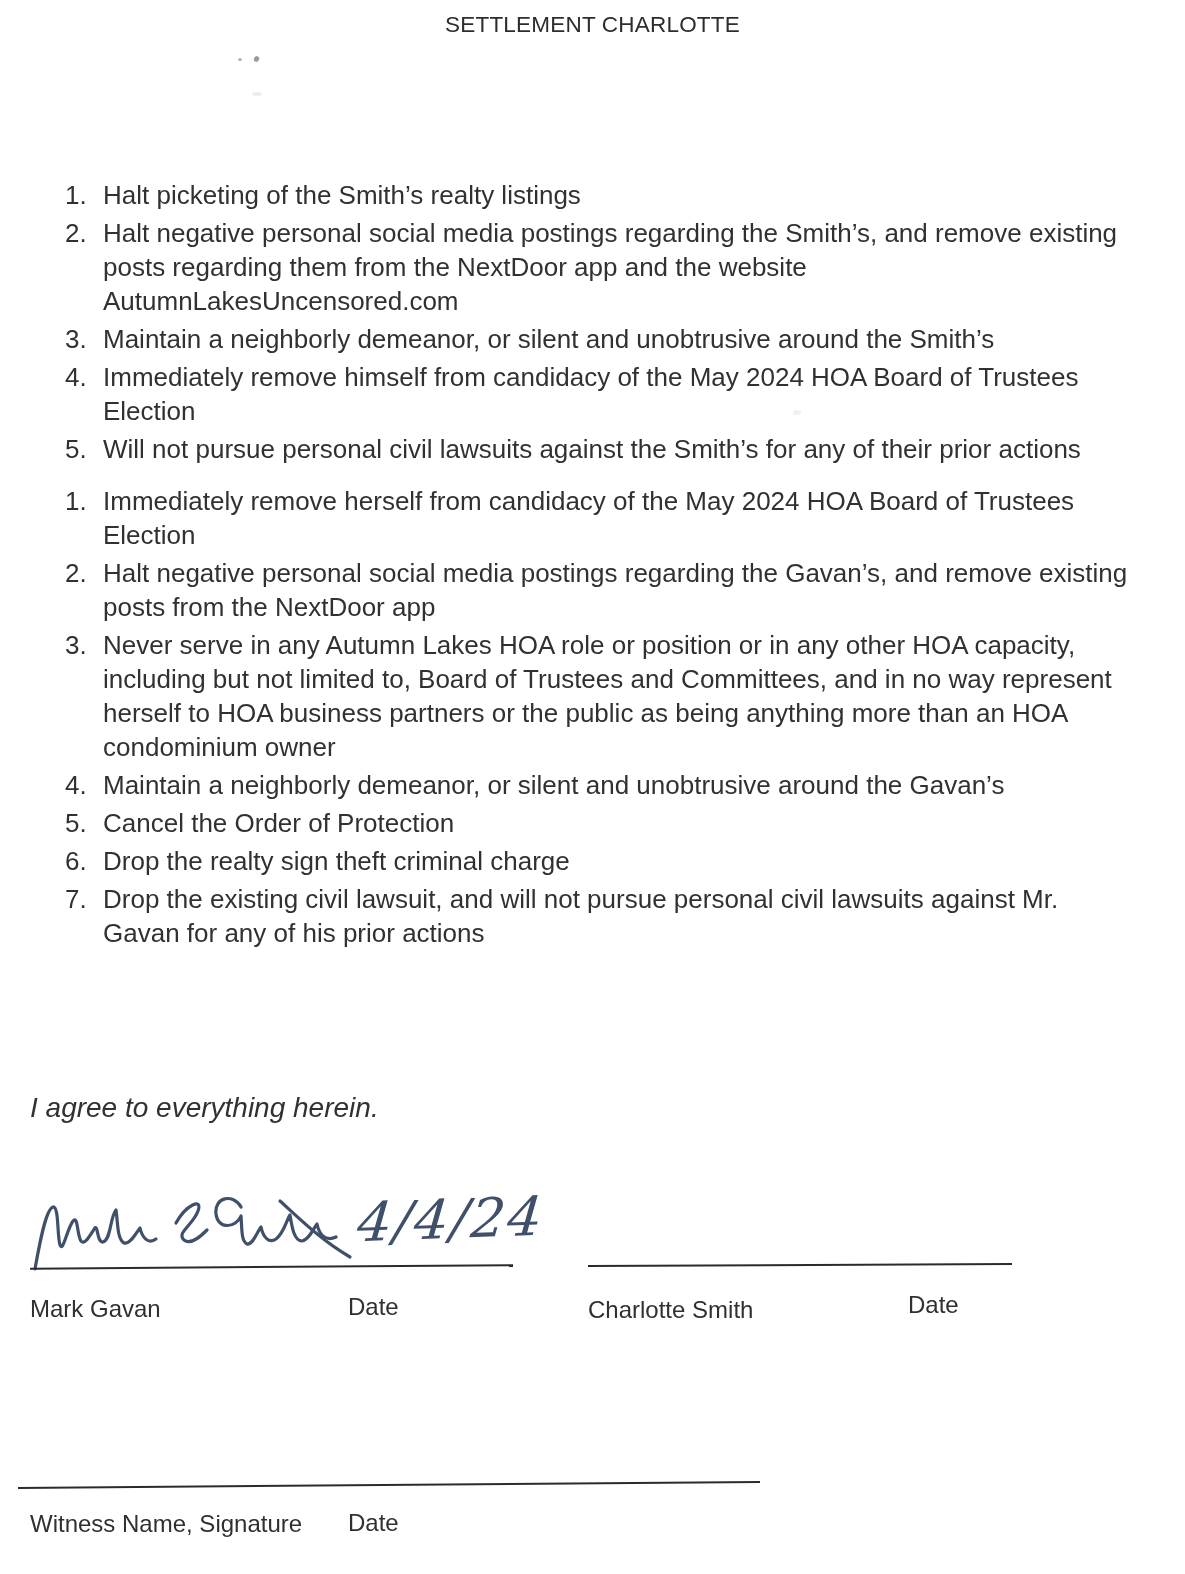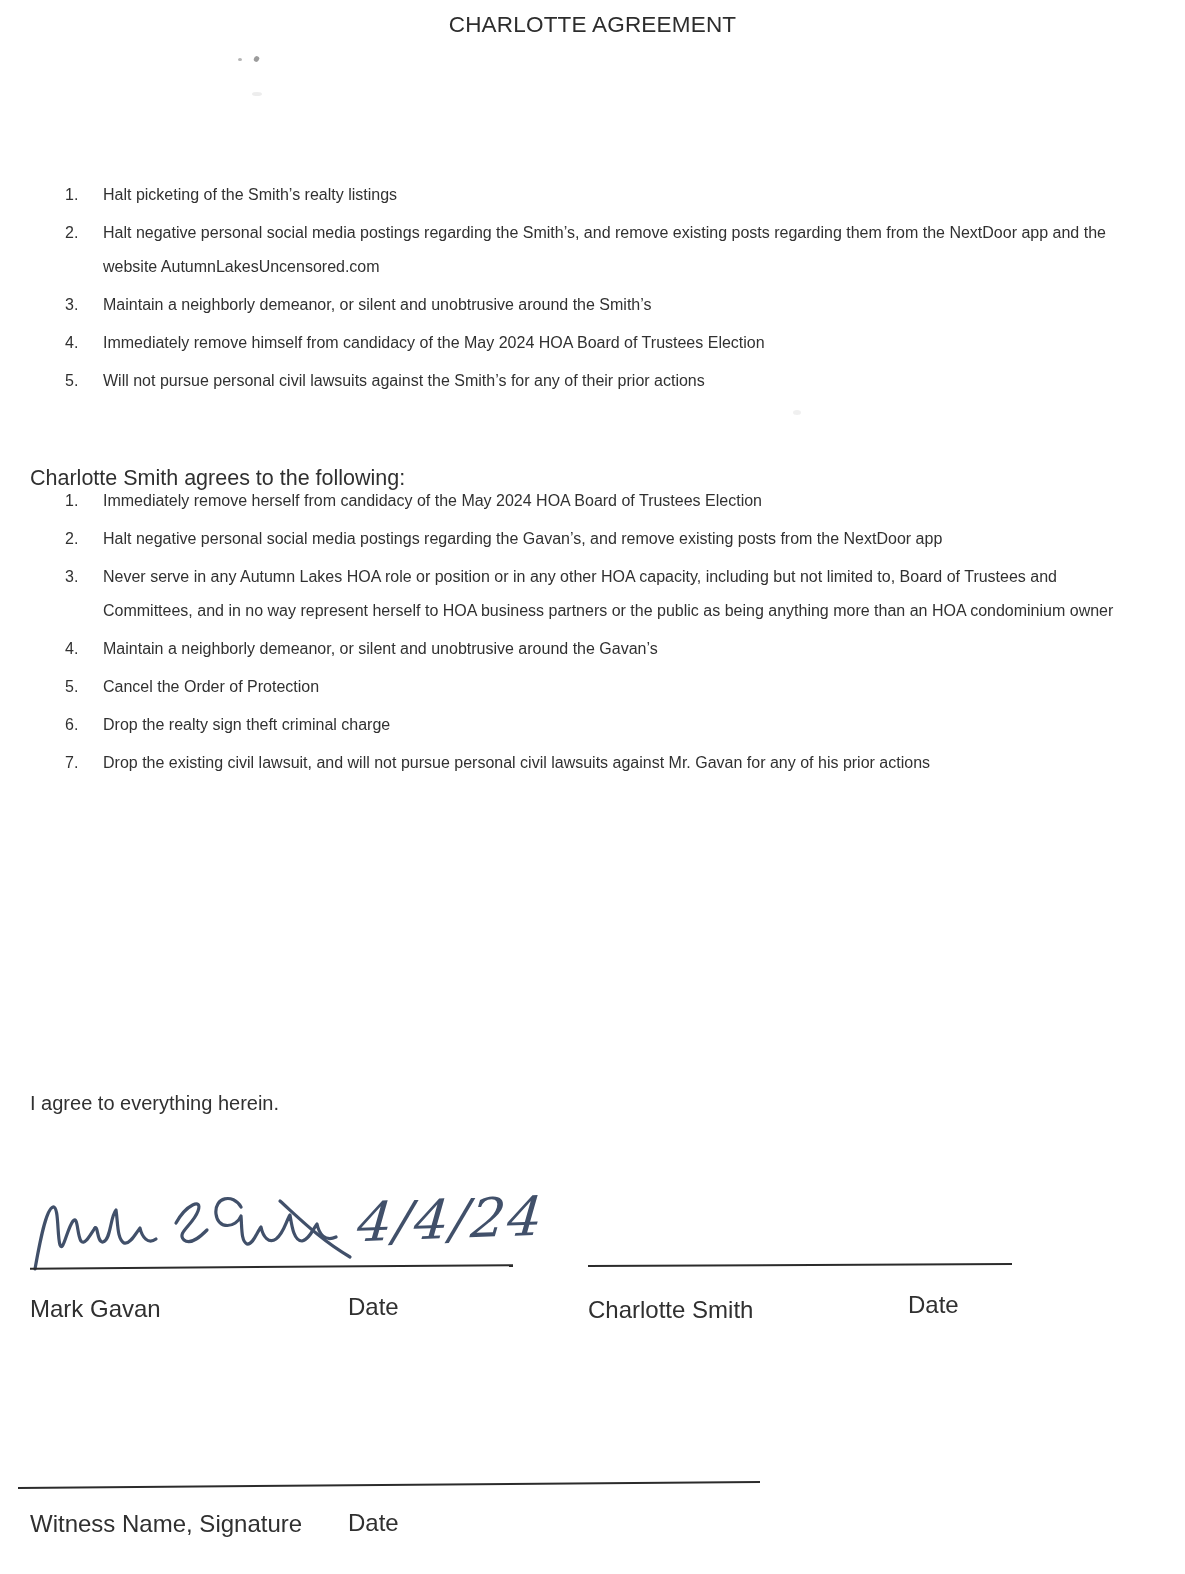--- a/index.html
+++ b/index.html
@@ -24,35 +24,35 @@
     position: absolute; left: 30px;
     font-size: 21.5px; color: #303030;
   }
   #heading-1 { top: 129px; }
   #heading-2 { top: 466px; }
 
   ol.agree-list {
     position: absolute; left: 30px; width: 1100px;
     margin: 0; padding: 0;
     list-style: none; counter-reset: item;
-    font-size: 16px; line-height: 34px; color: #313131;
+    font-size: 26px; line-height: 34px; color: #313131;
   }
   #list-1 { top: 178px; }
   #list-2 { top: 484px; }
   ol.agree-list li {
     position: relative; padding-left: 73px; margin-bottom: 4px;
   }
   ol.agree-list li::before {
     counter-increment: item; content: counter(item) ".";
     position: absolute; left: 35px; top: 0;
   }
 
   .agree-statement {
     position: absolute; left: 30px; top: 1092px;
-    font-size: 20px; color: #313131;
+    font-size: 28px; color: #313131; font-style: italic;
   }
 
   .sig-svg { position: absolute; left: 28px; top: 1183px; }
   .sig-date {
     position: absolute; left: 358px; top: 1188px;
     font-family: "DejaVu Serif", serif; font-style: italic;
     font-size: 54px; color: #41506a;
     transform: skewX(-7deg) rotate(-2deg);
     letter-spacing: 2px; white-space: nowrap;
   }
@@ -77,39 +77,38 @@
   #artifact-1 i:nth-child(2) { left: 16px; top: 4px; width: 5px; height: 6px; opacity: .6; transform: rotate(30deg); }
   #artifact-2 { left: 252px; top: 92px; width: 10px; height: 4px; background: #9a9a9a; opacity: .18; border-radius: 50%; }
   #artifact-3 { left: 793px; top: 410px; width: 8px; height: 5px; background: #9a9a9a; opacity: .15; border-radius: 50%; }
 </style>
 </head>
 <body>
 
 <div class="page">
 
   <div class="doc-title">
-    <div>CHARLOTTE AGREEMENT</div>
+    <div>SETTLEMENT CHARLOTTE</div>
   </div>
 
   <div class="artifact" id="artifact-1">
       <i></i>
       <i></i>
     </div>
   <div class="artifact" id="artifact-2"></div>
   <div class="artifact" id="artifact-3"></div>
 
   <ol class="agree-list" id="list-1">
       <li>Halt picketing of the Smith’s realty listings</li>
       <li>Halt negative personal social media postings regarding the Smith’s, and remove existing posts regarding them from the NextDoor app and the website AutumnLakesUncensored.com</li>
       <li>Maintain a neighborly demeanor, or silent and unobtrusive around the Smith’s</li>
       <li>Immediately remove himself from candidacy of the May 2024 HOA Board of Trustees Election</li>
       <li>Will not pursue personal civil lawsuits against the Smith’s for any of their prior actions</li>
     </ol>
 
-  <div class="sec-heading" id="heading-2">Charlotte Smith agrees to the following:</div>
   <ol class="agree-list" id="list-2">
       <li>Immediately remove herself from candidacy of the May 2024 HOA Board of Trustees Election</li>
       <li>Halt negative personal social media postings regarding the Gavan’s, and remove existing posts from the NextDoor app</li>
       <li>Never serve in any Autumn Lakes HOA role or position or in any other HOA capacity, including but not limited to, Board of Trustees and Committees, and in no way represent herself to HOA business partners or the public as being anything more than an HOA condominium owner</li>
       <li>Maintain a neighborly demeanor, or silent and unobtrusive around the Gavan’s</li>
       <li>Cancel the Order of Protection</li>
       <li>Drop the realty sign theft criminal charge</li>
       <li>Drop the existing civil lawsuit, and will not pursue personal civil lawsuits against Mr. Gavan for any of his prior actions</li>
     </ol>
 

